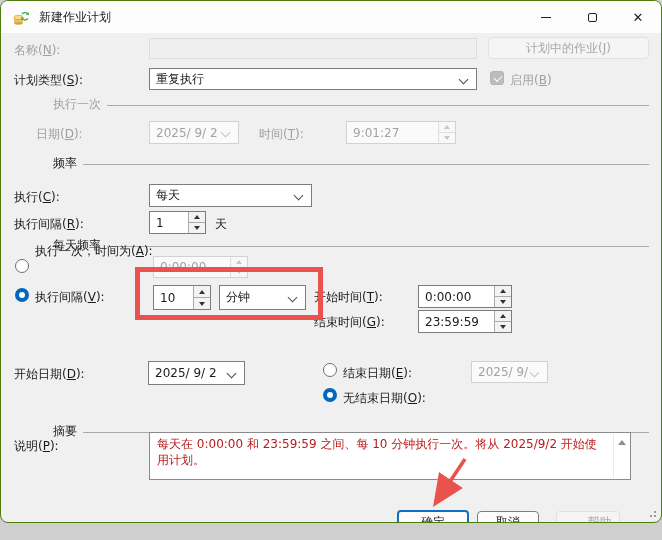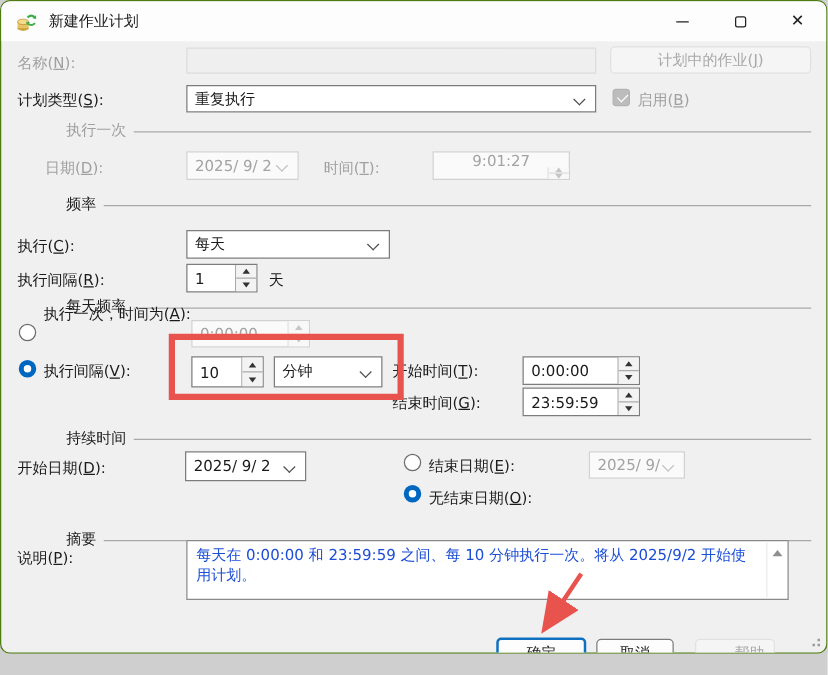--- a/index.html
+++ b/index.html
@@ -42,21 +42,21 @@
   .radio { position:absolute; width:14px; height:14px; border-radius:50%; background:#fff; border:1px solid #6d6d6d; }
   .radio.sel { border:4.5px solid #0067c0; }
   .checkbox { position:absolute; width:14px; height:14px; border-radius:3px; background:#bcbcbc; border:1px solid #b3b3b3; }
   .checkbox::after { content:""; position:absolute; left:2.5px; top:3px; width:7px; height:3.5px; border-left:1.6px solid #fff; border-bottom:1.6px solid #fff; transform:rotate(-45deg); }
   .btn { position:absolute; display:flex; align-items:center; justify-content:center; background:#fdfdfd; border:1px solid #7c7c7c; border-radius:4px; font-size:12px; color:#1b1b1b; }
   .btn.default { border:2px solid #1070c0;text-align:right; }
   .btn.dis { background:#f5f5f5; border-color:#e1e1e1; color:#a8a8a8; }
   .name-input { position:absolute; background:#efefef; border:1px solid #dcdcdc; border-radius:1px; }
   
   .descbox { position:absolute; background:#fff; border:1px solid #8a8a8a; }
-  .desc-text { position:absolute; left:7px; top:3px; right:22px; line-height:16px; color:#1d4ed8; }
+  .desc-text { position:absolute; left:7px; top:3px; right:22px; line-height:16px; color:#b91c1c; }
   .scrollstrip { position:absolute; top:1px; right:1px; bottom:1px; width:16px; background:#fff; border-left:1px solid #ebebeb; }
   .scroll-up { position:absolute; top:6px; left:4px; width:0; height:0; border-left:4px solid transparent; border-right:4px solid transparent; border-bottom:5px solid #8f8f8f; }
   
   .anno-rect { position:absolute; border:5px solid #e8544d; z-index:40; }
   .anno-arrow { position:absolute; z-index:40; }
   .grip { position:absolute; right:5px; bottom:5px; width:8px; height:8px; }
   .grip i { position:absolute; width:2px; height:2px; background:#9a9a9a; }
   u { text-decoration:underline; }
 </style>
 </head>
@@ -105,21 +105,21 @@
   <div class="sect dis" style="top:95px;">
     <span>执行一次</span>
       <i class="rule"></i>
   </div>
   <span class="lbl dis" style="left:35px; top:125px;">日期(<u>D</u>):</span>
   <div class="field combo dis" style="left:148px; top:120px; width:90px; height:23px;">
     <span class="val">2025/ 9/ 2</span>
     <i class="chev"></i>
   </div>
   <span class="lbl dis" style="left:258px; top:125px;">时间(<u>T</u>):</span>
-  <div class="field dis" style="left:345px; top:120px; width:110px; height:23px;flex-direction:column;">
+  <div class="field dis" style="left:345px; top:120px; width:110px; height:23px;">
     <span class="val">9:01:27</span>
     <span class="updown">
         <span class="sb">
           <i class="tri-up"></i>
         </span>
         <span class="sb">
           <i class="tri-down"></i>
         </span>
       </span>
   </div>
@@ -201,24 +201,20 @@
     <span class="updown">
         <span class="sb">
           <i class="tri-up"></i>
         </span>
         <span class="sb">
           <i class="tri-down"></i>
         </span>
       </span>
   </div>
 
-  <div class="sect" style="top:341px;">
-    <span>持续时间</span>
-      <i class="rule"></i>
-  </div>
   <span class="lbl" style="left:13px; top:365px;">开始日期(<u>D</u>):</span>
   <div class="field combo" style="left:147px; top:360px; width:97px; height:24px;">
     <span class="val">2025/ 9/ 2</span>
     <i class="chev"></i>
   </div>
   <span class="radio" style="left:322px; top:362px;"></span>
   <span class="lbl" style="left:342px; top:364px;">结束日期(<u>E</u>):</span>
   <div class="field combo dis" style="left:470px; top:360px; width:77px; height:22px;">
     <span class="val">2025/ 9/ 2</span>
     <i class="chev"></i>

